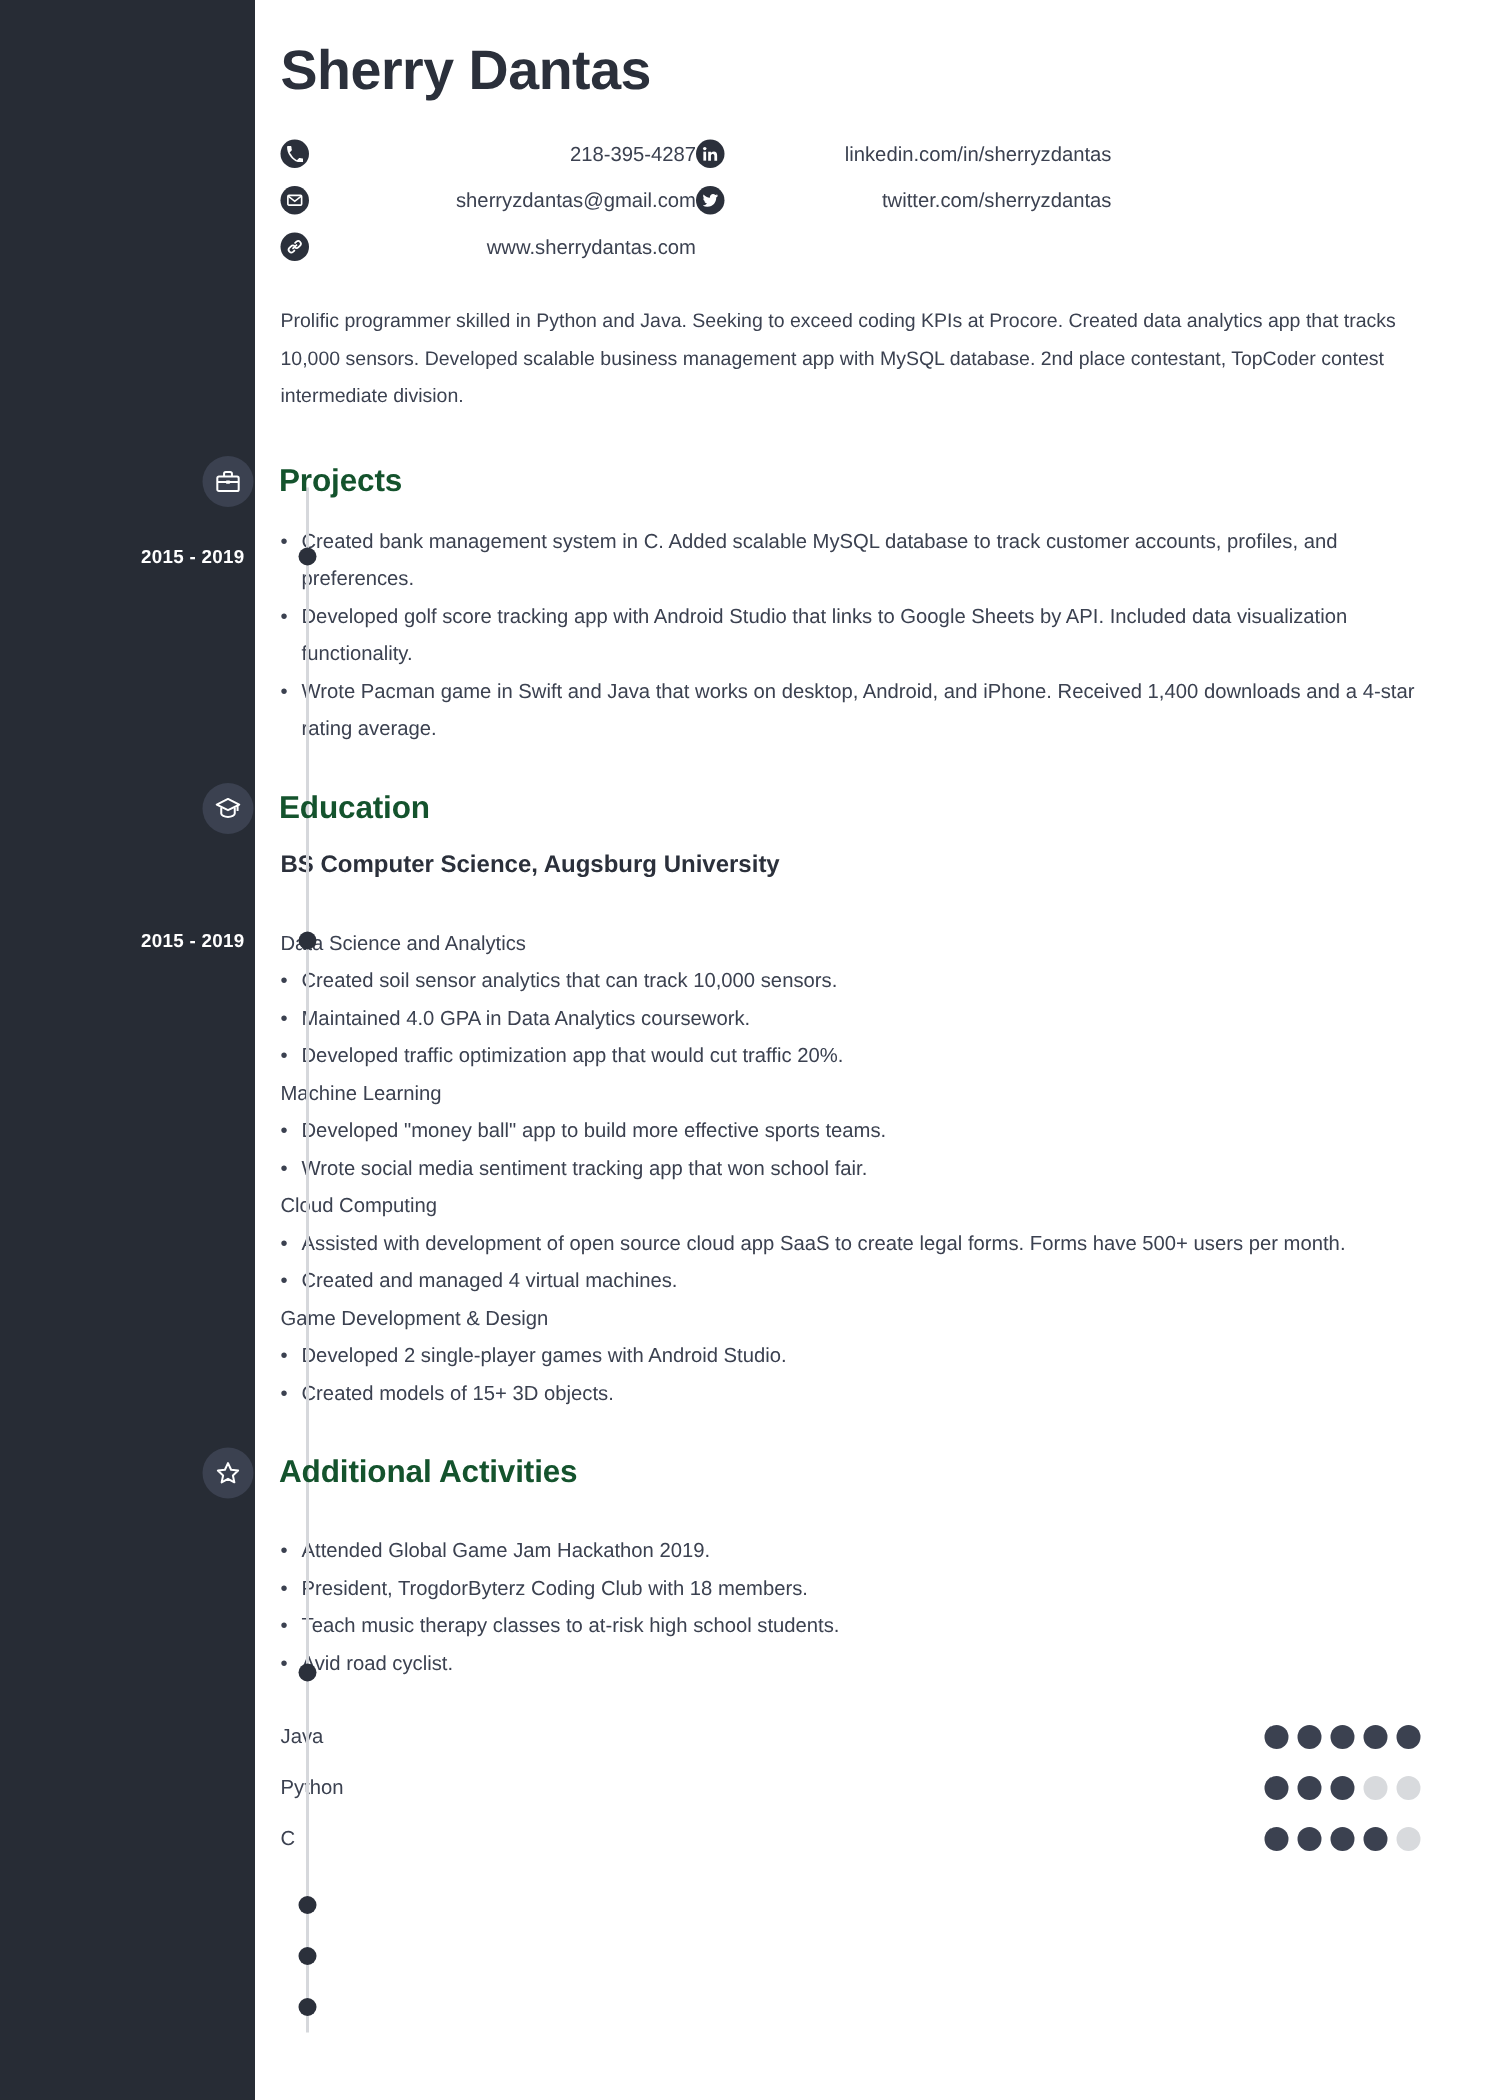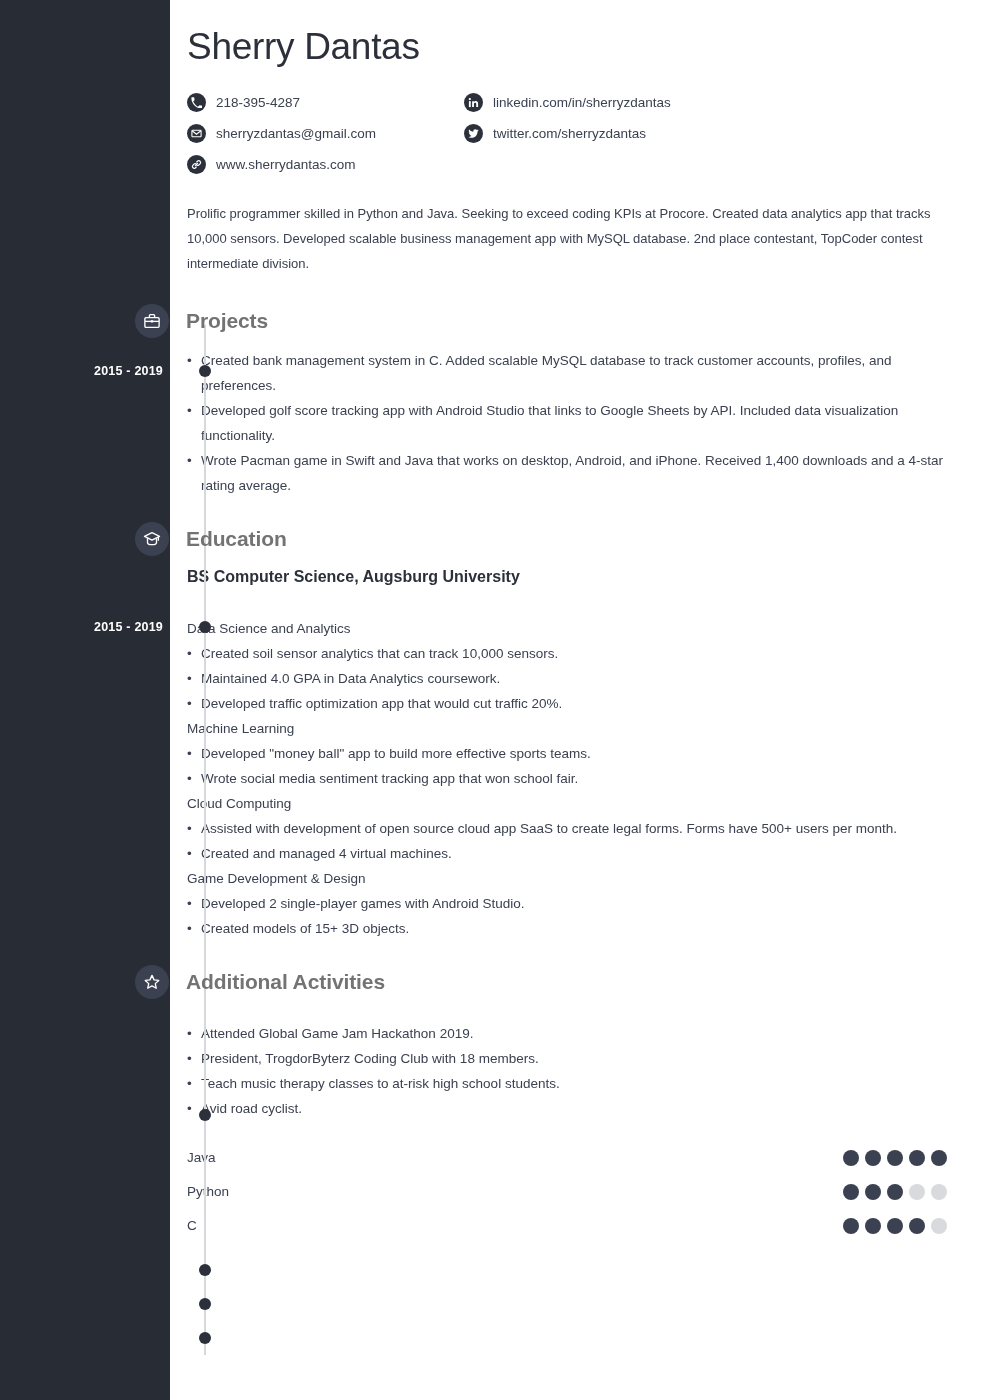--- a/index.html
+++ b/index.html
@@ -38,21 +38,21 @@
     left: 187px;
     top: 0;
     width: 780px;
   }
 
   
   .hdr { padding-top: 27px; }
 
   .name {
     font-size: 37px;
-    font-weight: normal;
+    font-weight: bold;
     letter-spacing: -0.3px;
     color: #2b303b;
     line-height: 1.1;
   }
 
   .title {
     font-size: 19px;
     font-weight: normal;
     color: #3b4150;
     margin-top: 14px;
@@ -65,20 +65,21 @@
     display: flex;
     flex-wrap: wrap;
     width: 700px;
   }
   .c-col { width: 277px; }
   .c-row {
     display: flex;
     align-items: center;
     height: 30px;
     margin-bottom: 1px;
+    justify-content: space-between;
   }
   .c-ico {
     width: 19px; height: 19px;
     border-radius: 50%;
     background: #2b303b;
     display: flex;
     align-items: center;
     justify-content: center;
     flex: 0 0 19px;
     margin-right: 10px;
@@ -126,21 +127,21 @@
     background: #3b4150;
     display: flex;
     align-items: center;
     justify-content: center;
     flex: 0 0 34px;
     margin-right: 17px;
   }
   .sec-title {
     font-size: 21px;
     font-weight: bold;
-    color: #737373;
+    color: #14532d;
     letter-spacing: -0.1px;
   }
 
   
   .tl-dot {
     position: absolute;
     left: 199px;
     width: 12px; height: 12px;
     border-radius: 50%;
     background: #2b303b;

